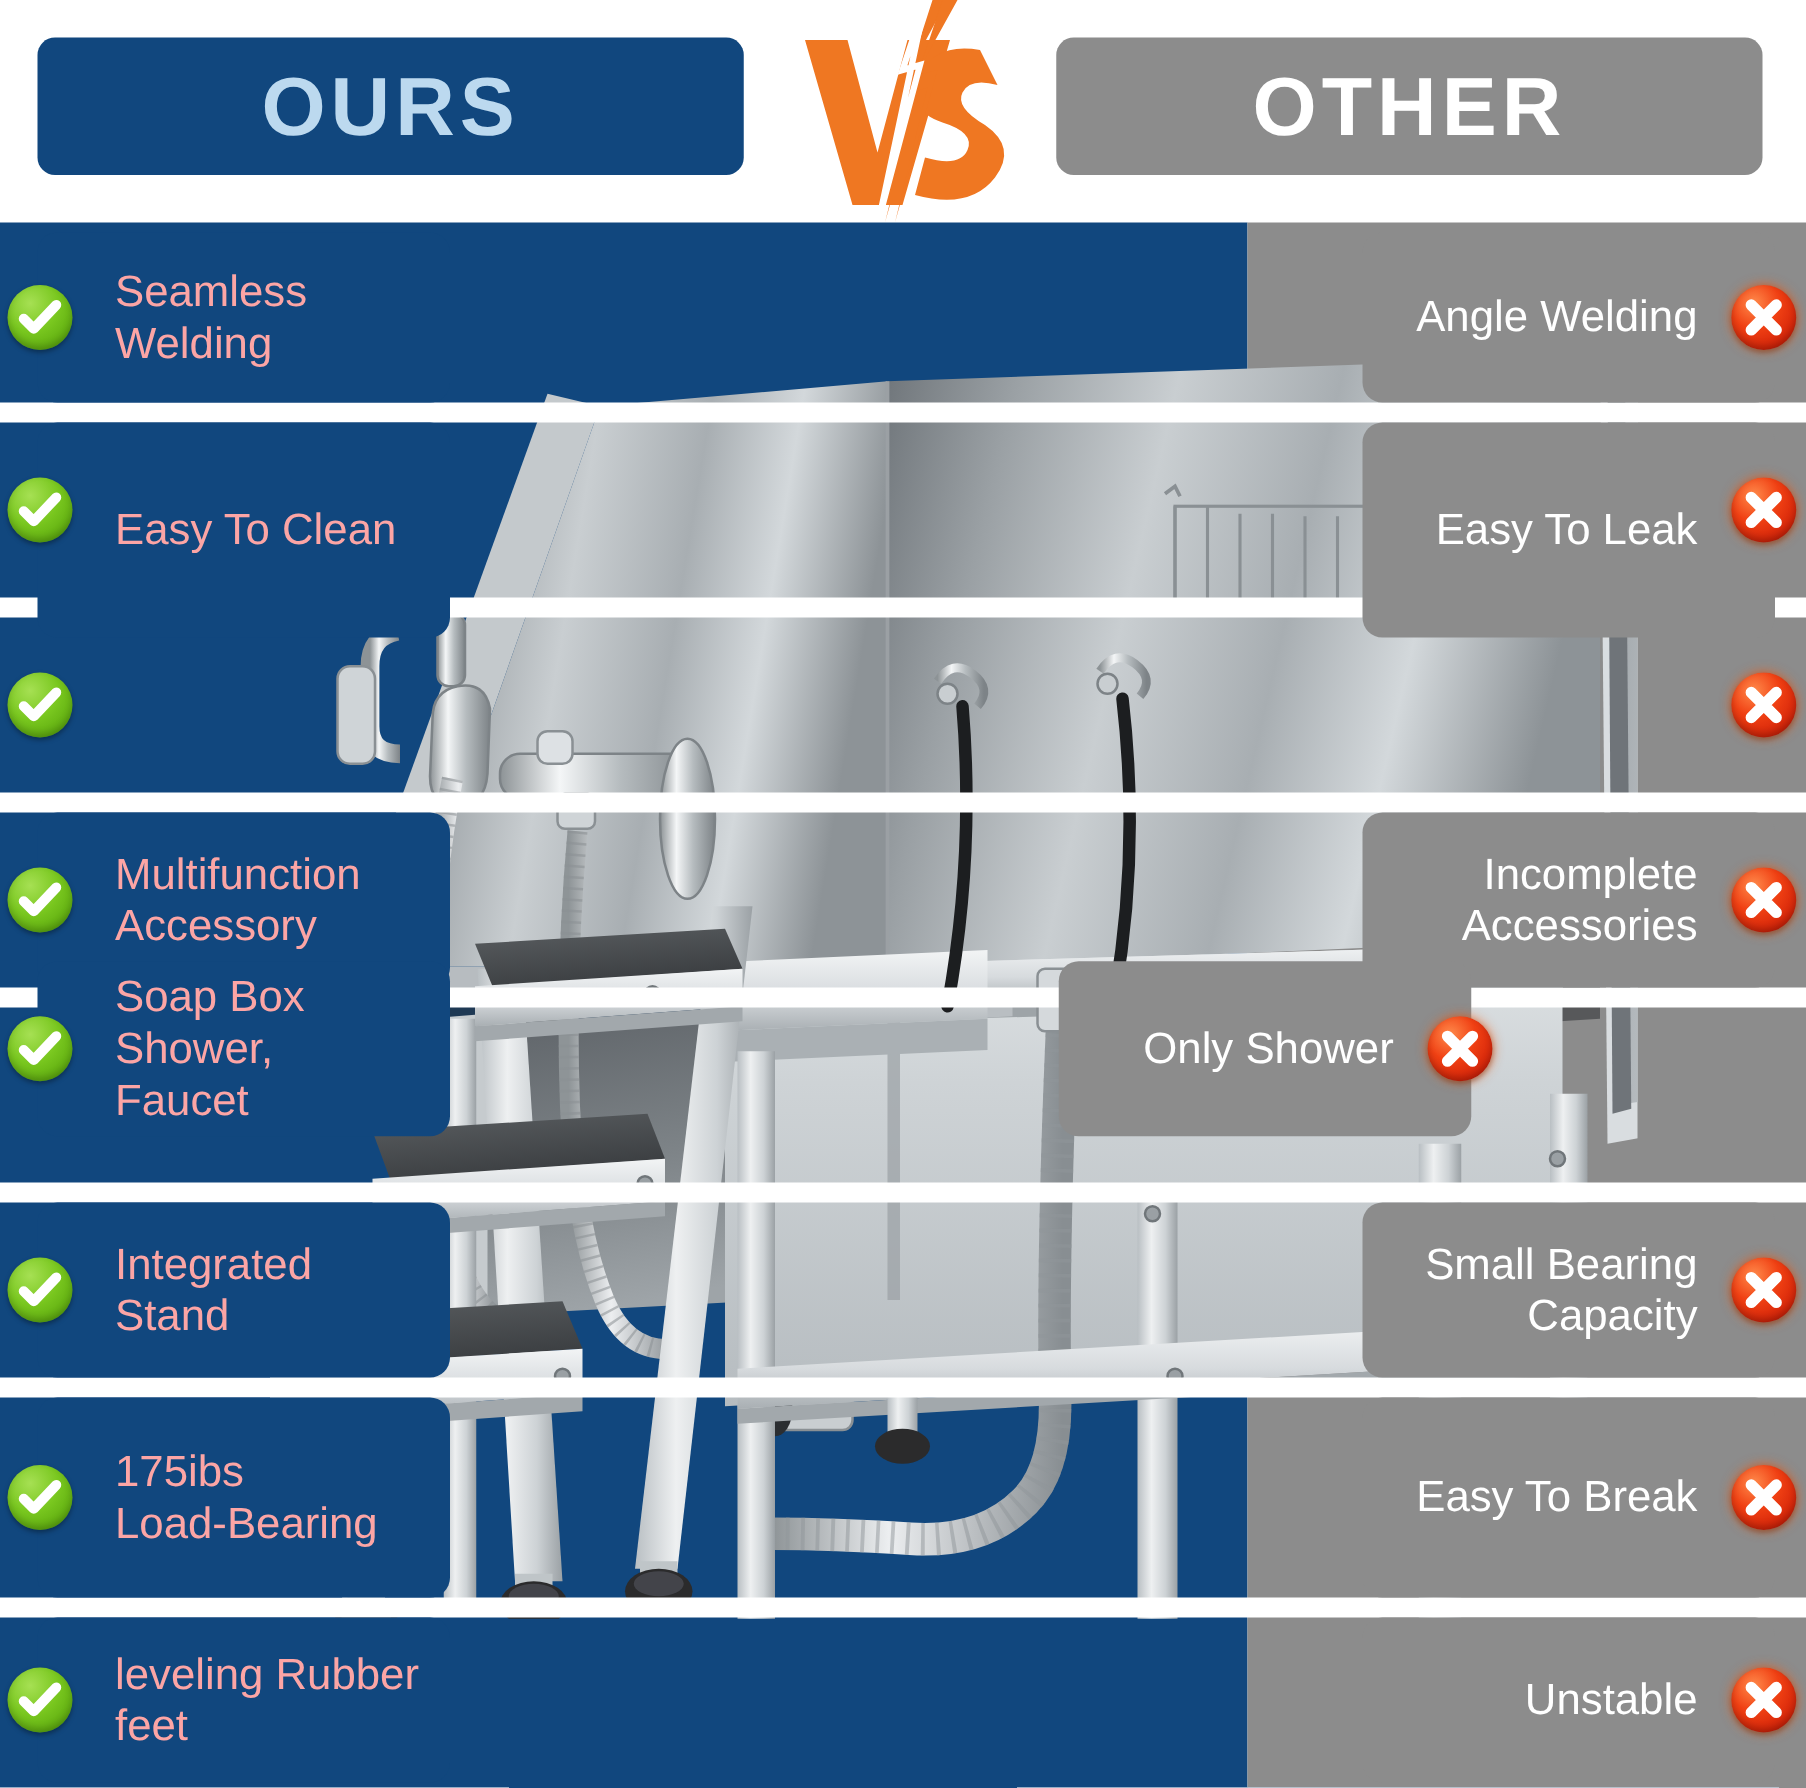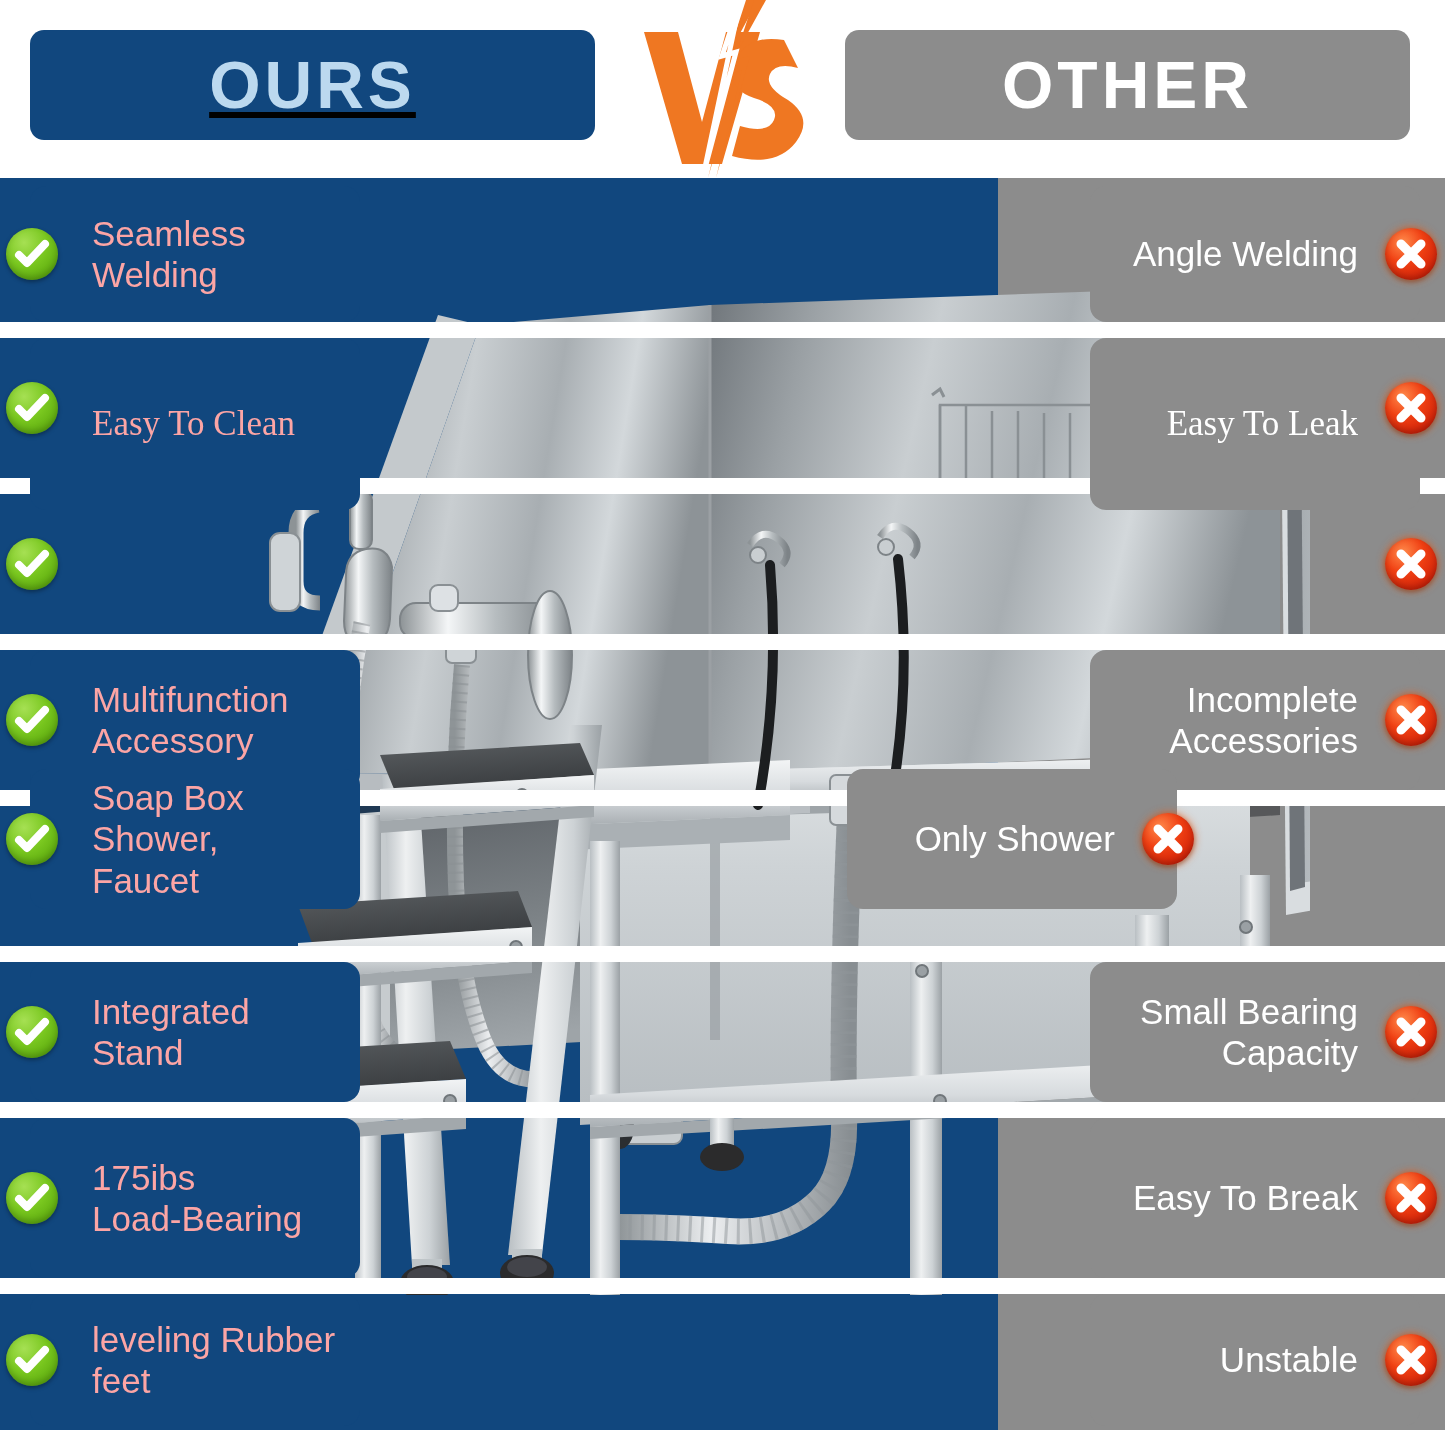--- a/index.html
+++ b/index.html
@@ -8,21 +8,21 @@
     font-family:"Liberation Sans","DejaVu Sans",sans-serif;
     -webkit-font-smoothing:antialiased;
   }
 
   
   #header{position:absolute;left:0;top:0;width:1445px;height:178px;}
   .hdr-bar{
     position:absolute;top:30px;height:110px;border-radius:14px;
     display:flex;align-items:center;justify-content:center;
   }
-  #hdr-ours{left:30px;width:565px;background:#11477e;text-decoration:underline;}
+  #hdr-ours{left:30px;width:565px;background:#11477e;}
   #hdr-other{left:845px;width:565px;background:#8c8c8c;}
   #hdr-ours .hdr-text{
     color:#bcd9ef;font-size:66px;font-weight:bold;letter-spacing:4px;
   }
   #hdr-other .hdr-text{
     color:#ffffff;font-size:66px;font-weight:bold;letter-spacing:4px;
   }
   #vs-logo{
     position:absolute;left:630px;top:0px;width:190px;height:178px;
   }
@@ -345,21 +345,21 @@
   </div>
   <div class="mark mark-right" style="top:42px;">
     <div class="badge red">
         <svg width="52" height="52" viewBox="0 0 52 52">
           <path d="M16 16 L36 36 M36 16 L16 36" stroke="#ffffff" stroke-width="9" stroke-linecap="round"></path>
         </svg>
       </div>
   </div>
 </div>
 
-<div class="row" style="left:0;top:338px;width:1445px;height:172px;font-family:Liberation Serif, serif;">
+<div class="row" style="left:0;top:338px;width:1445px;height:172px;">
   <div class="pill pill-left">
     <span class="row-label">Easy To Clean</span>
   </div>
   <div class="mark mark-left" style="top:44px;">
     <div class="badge green">
         <svg width="52" height="52" viewBox="0 0 52 52">
           <path d="M13 27 l8 8 l18 -19" stroke="#ffffff" stroke-width="8" fill="none" stroke-linecap="round" stroke-linejoin="round"></path>
         </svg>
       </div>
   </div>

